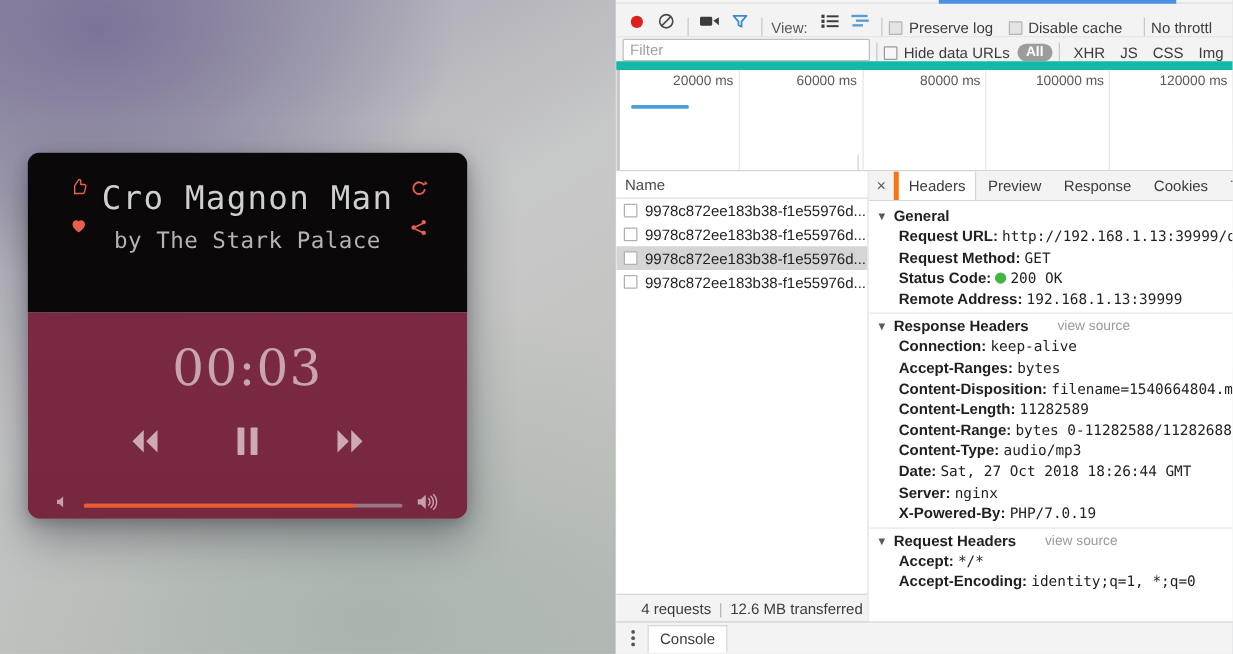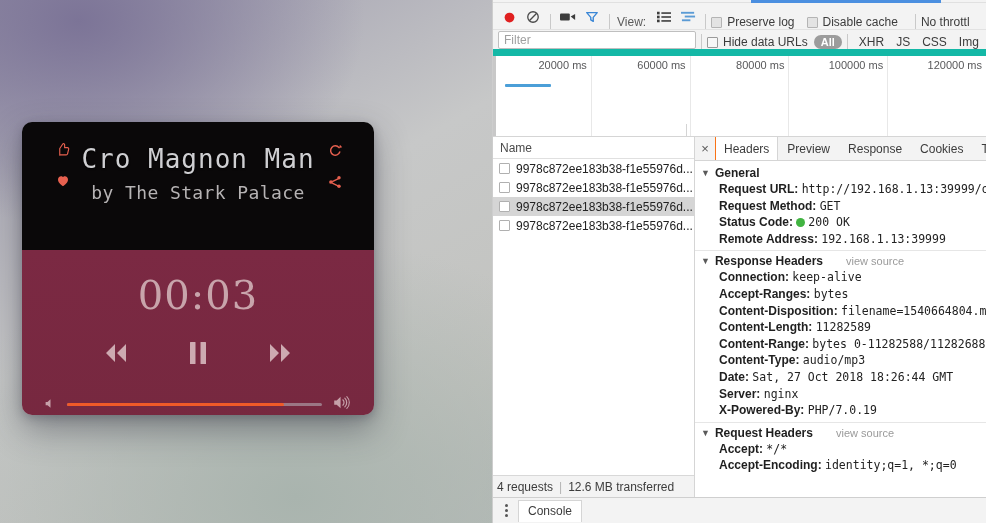--- a/index.html
+++ b/index.html
@@ -188,21 +188,21 @@
     padding-left: 6px; cursor: pointer; font-size: 12px; color: #222;
     white-space: nowrap; overflow: hidden;
   }
   .nrow .rbox {
     width: 11px; height: 11px; border: 1px solid #b0b0b0; background: #fff;
     flex: none; border-radius: 1px;
   }
   .nrow.sel { background: #d5d5d5; }
   #list-status {
     height: 22px; flex: none; display: flex; align-items: center;
-    padding-left: 4px; border-top: 1px solid #d8d8d8;
+    padding-left: 20px; border-top: 1px solid #d8d8d8;
     background: #f3f3f3; color: #3c3c3c; font-size: 12px; gap: 6px;
     white-space: nowrap;
   }
   .sep-pipe { color: #b3b3b3; }
 
   
   #dt-detail { flex: 1 1 auto; display: flex; flex-direction: column; min-width: 0; background: #fff; }
   #detail-tabs {
     height: 24px; flex: none; display: flex; align-items: stretch;
     border-bottom: 1px solid #d5d5d5; background: #f3f3f3;
@@ -211,21 +211,21 @@
   #close-x {
     width: 20px; display: flex; align-items: center; justify-content: center;
     color: #5a5a5a; font-size: 13px; cursor: pointer; flex: none;
   }
   .dtab {
     display: flex; align-items: center; padding: 0 8px;
     font-size: 12px; color: #3c3c3c; cursor: pointer; flex: none;
     border-left: 1px solid transparent; border-right: 1px solid transparent;
   }
   .dtab.sel {
-    background: #fff; border-left: 1px solid #f97316; border-right: 1px solid #d5d5d5;
+    background: #fff; border-left: 4px solid #f97316; border-right: 1px solid #d5d5d5;
     margin-bottom: -1px; padding-bottom: 1px;
   }
   #detail-body {
     flex: 1 1 auto; overflow: hidden; padding: 4px 0 0 0; background: #fff;
     position: relative;
   }
   .sec-title {
     display: flex; align-items: center; gap: 5px;
     font-size: 12px; font-weight: bold; color: #1f1f1f;
     padding: 1px 0 1px 6px;

